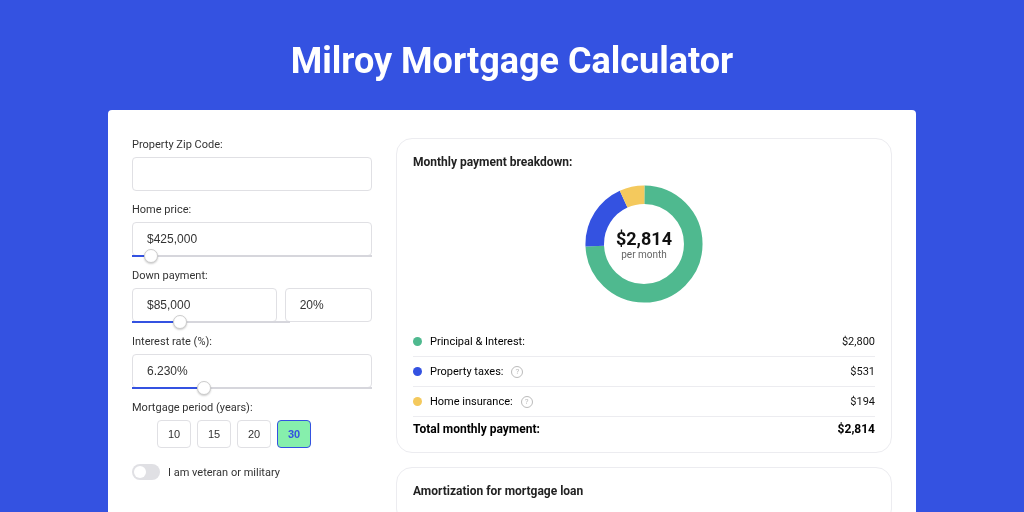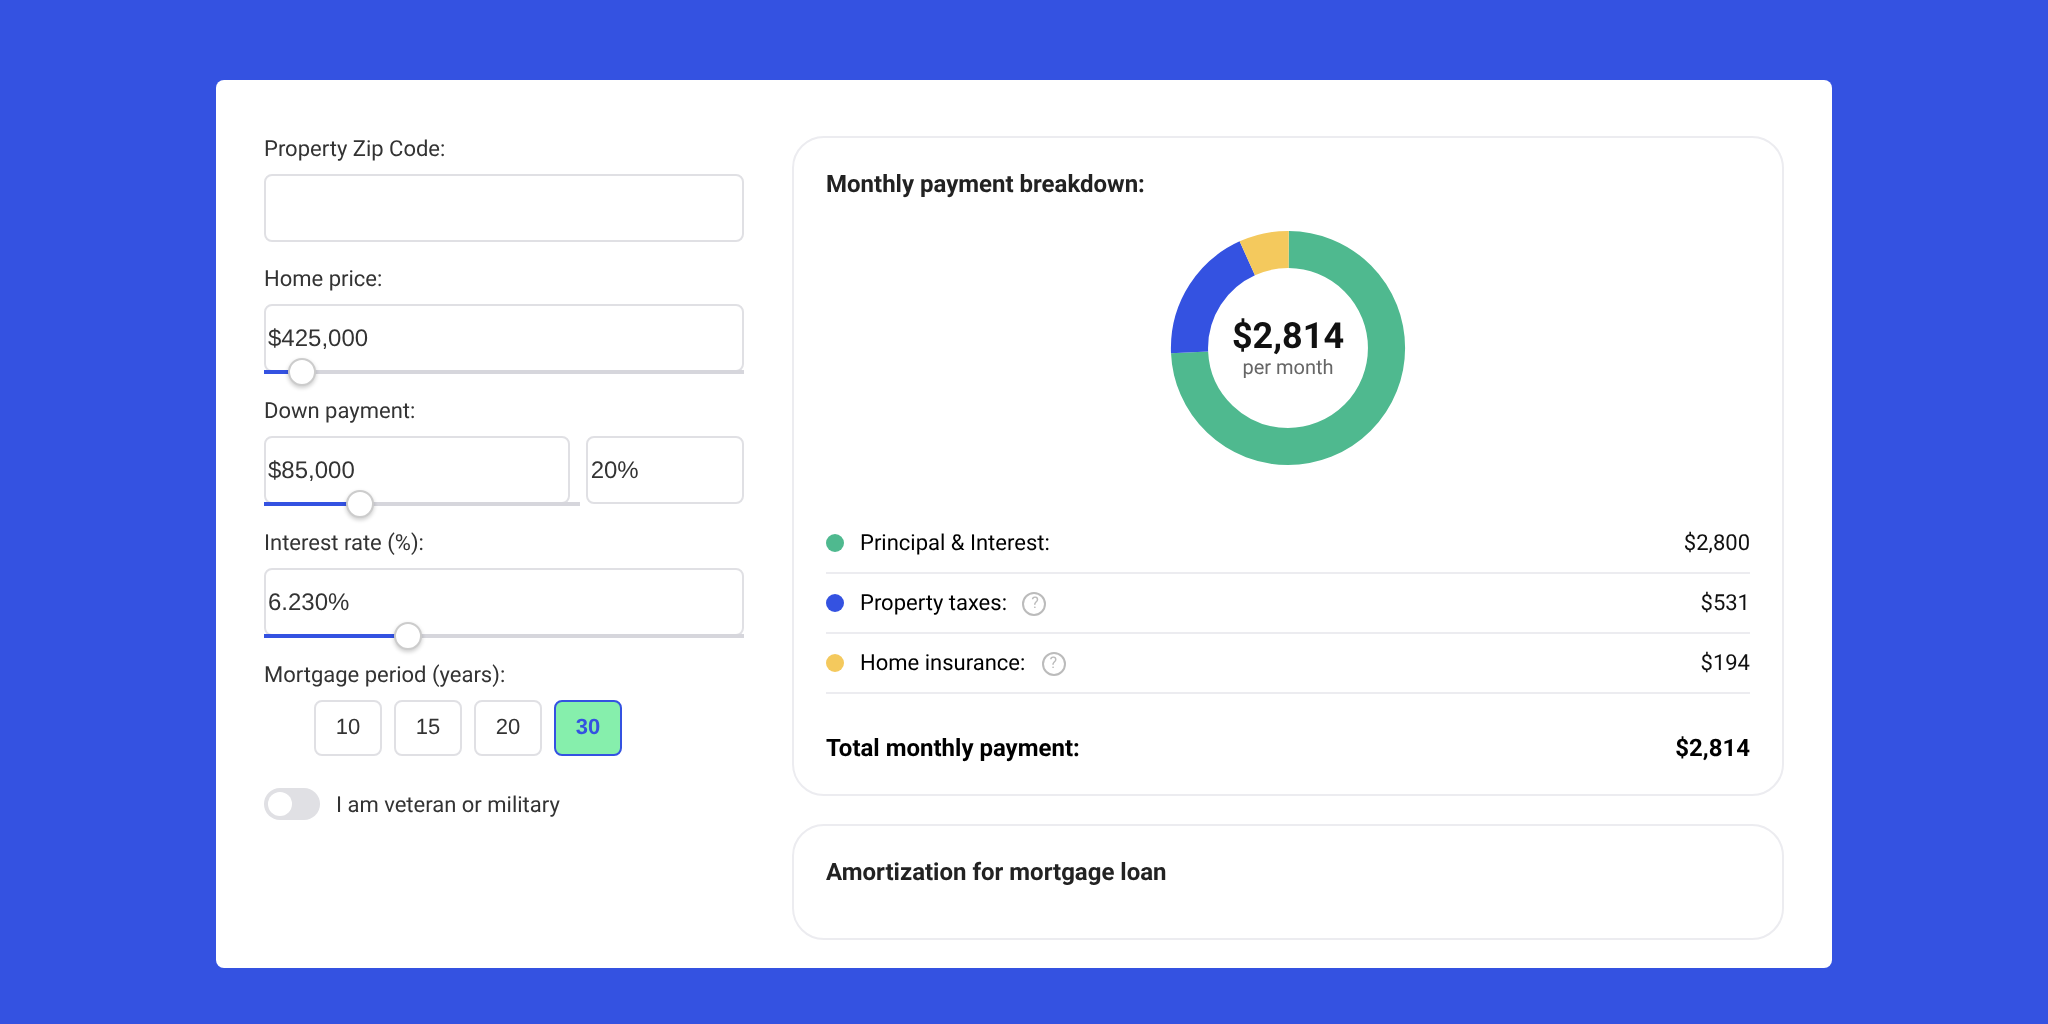--- a/index.html
+++ b/index.html
@@ -40,21 +40,21 @@
     font-size: 11px;
     color: #333;
     margin-bottom: 6px;
     display: block;
   }
   .input {
     width: 100%;
     height: 34px;
     border: 1px solid #e0e0e4;
     border-radius: 4px;
-    padding: 0 1px;
+    padding: 0 14px;
     font-size: 12px;
     color: #333;
   }
   .slider-track {
     position: relative;
     height: 2px;
     background: #d6d6dc;
     margin-top: -1px;
   }
   .slider-fill {
@@ -167,28 +167,29 @@
     display: inline-flex;
     align-items: center;
     justify-content: center;
   }
   .legend-val { font-weight: 400; color: #111; }
   .total-row {
     display: flex;
     justify-content: space-between;
     font-size: 12px;
     font-weight: 700;
-    padding-top: 20px;
+    padding-top: 5px;
     border-top: 1px solid #ececf0;
   }
 </style>
 </head>
 <body>
 
 <div class="page-wrap">
+  <h1 class="title">Milroy Mortgage Calculator</h1>
 
   <div class="card">
 
     <div class="left">
 
       <div class="field">
         <label class="label">Property Zip Code:</label>
         <input class="input" value="" style="">
       </div>
 

